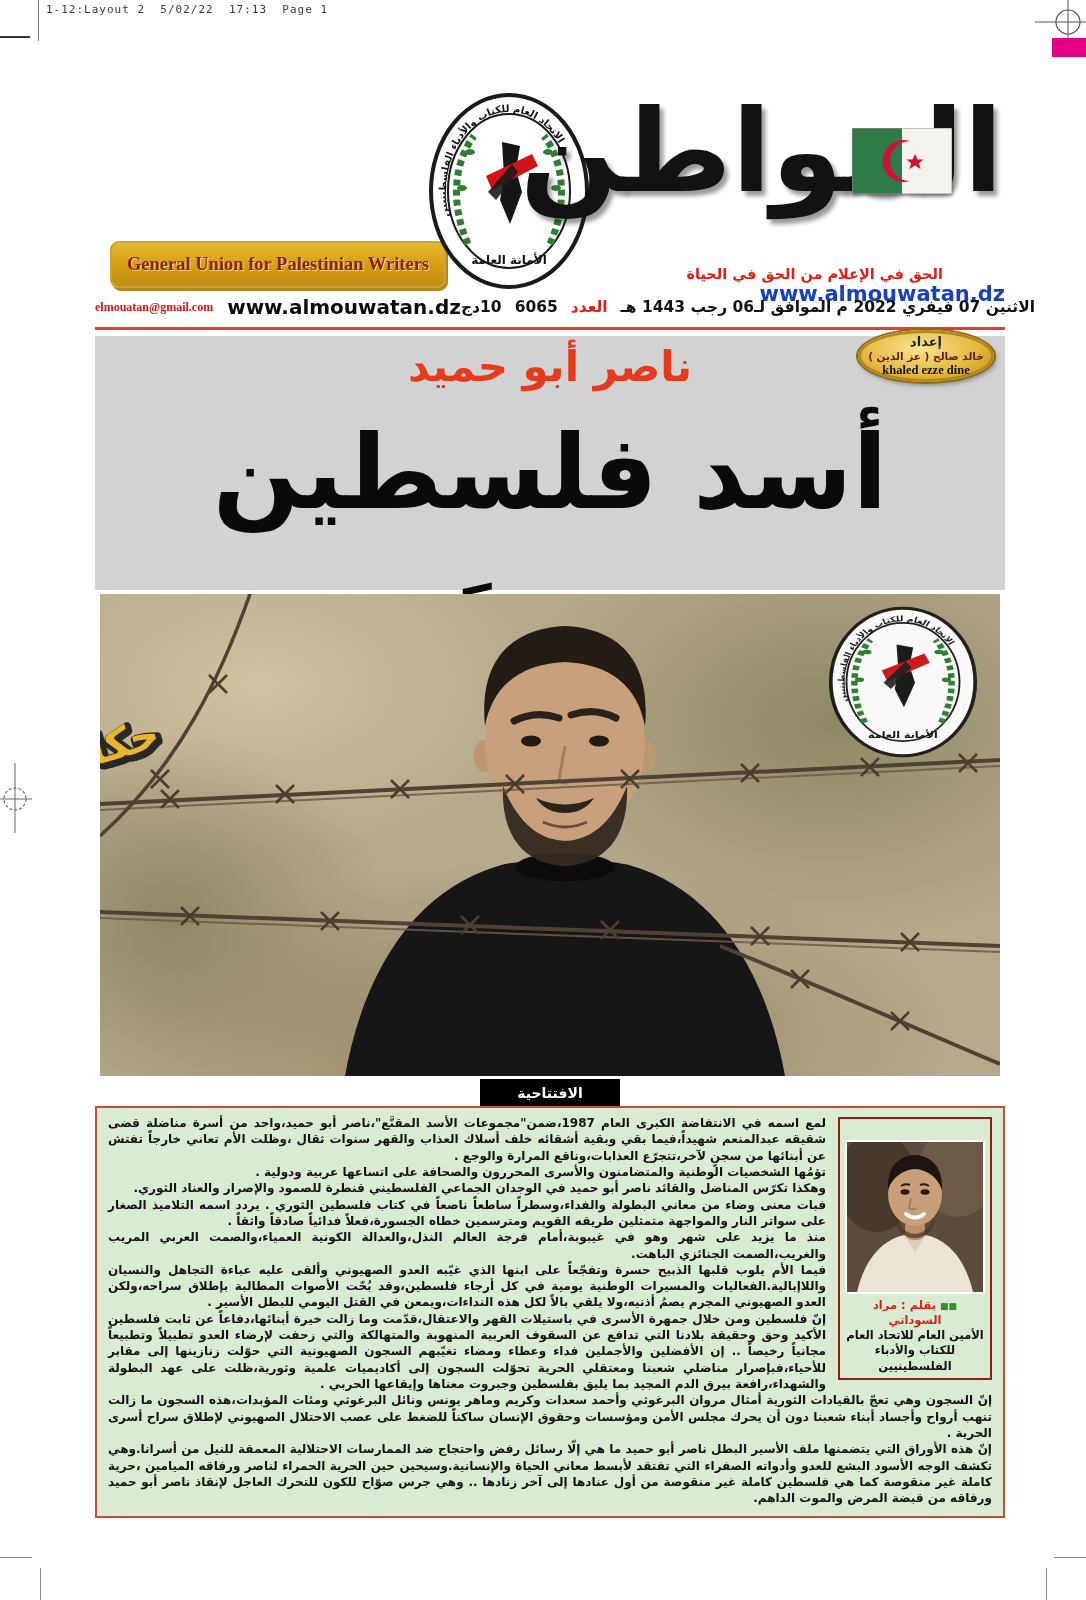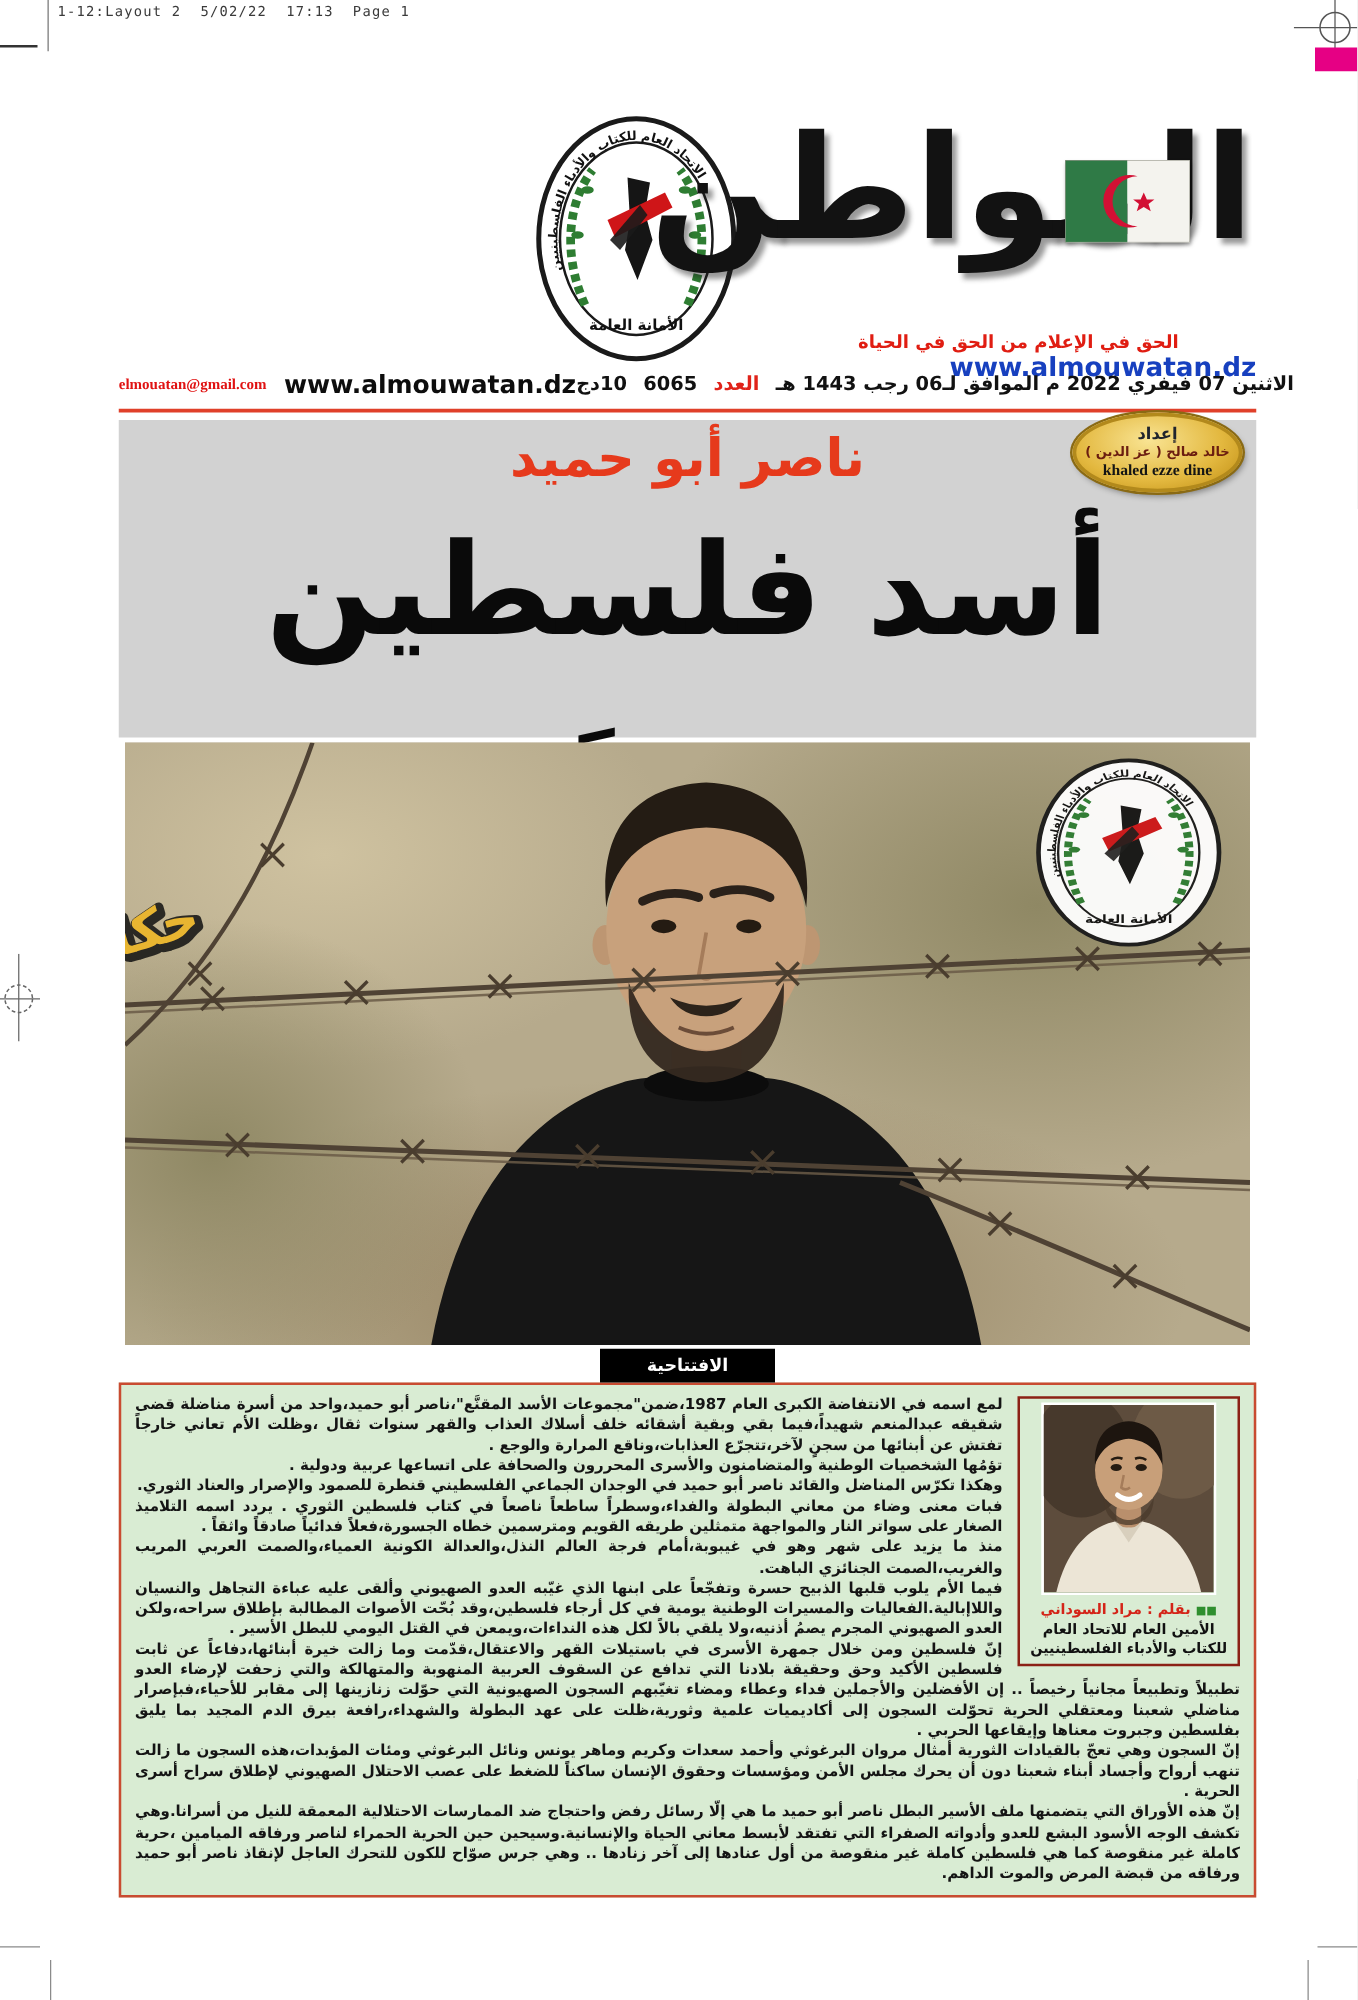--- a/index.html
+++ b/index.html
@@ -45,21 +45,21 @@
   .issue-label{color:#e0231a;}
   .rule{left:95px;top:327px;width:910px;height:3px;background:#e0402a;}
 
   
   .gray-panel{left:95px;top:336px;width:910px;height:254px;background:#d2d2d2;}
   .kicker{position:absolute;top:6px;left:0;width:100%;text-align:center;font-size:42px;font-weight:bold;
           color:#e63a1c;direction:rtl;}
   .main-headline{position:absolute;top:50px;left:0;width:100%;text-align:center;font-size:102px;font-weight:bold;
                  color:#0a0a0a;direction:rtl;line-height:1.7;}
 
-  .badge{left:858px;top:330px;width:136px;height:64px;border-radius:50%;z-index:6;
+  .badge{left:858px;top:330px;width:136px;height:52px;border-radius:50%;z-index:6;
          background:radial-gradient(ellipse at 45% 35%,#f9e493,#e3b83f 55%,#c9991f 82%,#a87a12);
          box-shadow:0 0 0 2px #8a6a14, inset 0 0 0 3px #b2891c, 2px 3px 5px rgba(0,0,0,.4);
          display:flex;flex-direction:column;justify-content:center;align-items:center;line-height:1.25;}
   .badge-l1{font-size:13px;font-weight:bold;color:#20242d;direction:rtl;}
   .badge-l2{font-size:10.5px;font-weight:bold;color:#6b1d10;direction:rtl;}
   .badge-l3{font-family:"Liberation Serif",serif;font-size:12.5px;font-weight:bold;color:#141414;}
 
   
   .photo{left:100px;top:594px;width:900px;height:482px;overflow:hidden;background:#b3a78a;}
   .photo-logo{position:absolute;right:22px;top:12px;width:150px;height:152px;opacity:.95;}
@@ -67,22 +67,22 @@
                  color:#d3261a;direction:rtl;
                  text-shadow:2px 2px 0 #fff,-2px -2px 0 #fff,2px -2px 0 #fff,-2px 2px 0 #fff,4px 5px 5px rgba(0,0,0,.45);}
 
   
   .section-tab{left:480px;top:1079px;width:140px;height:27px;background:#000000;color:#fff;z-index:5;
                display:flex;align-items:center;justify-content:center;font-size:14px;font-weight:bold;direction:rtl;}
   .editorial{left:95px;top:1106px;width:910px;min-height:398px;background:#d9ecd3;border:2px solid #c94b31;
              box-sizing:border-box;padding:7px 11px 9px;direction:rtl;text-align:justify;
              font-size:12px;font-weight:bold;color:#141414;line-height:1.36;}
   .editorial p{margin:0;}
-  .author-box{float:right;width:178px;margin:2px 0 6px 12px;border:2px solid #8b2015;background:#d9ecd3;
-              padding:5px 5px 4px;text-align:center;box-sizing:border-box;}
+  .author-box{float:right;width:154px;margin:2px 0 6px 12px;border:2px solid #8b2015;background:#d9ecd3;
+              padding:23px 5px 4px;text-align:center;box-sizing:border-box;}
   .author-photo{display:block;margin:0 auto;box-shadow:0 0 0 2px #ffffff;}
   .byline{margin-top:6px;font-size:11.5px;color:#d42418;font-weight:bold;direction:rtl;line-height:1.3;}
   .byline .sq{color:#2f8f2f;font-size:9px;letter-spacing:1px;}
   .author-title{font-size:11.5px;color:#111;font-weight:bold;line-height:1.35;direction:rtl;}
   .closing{clear:both;text-align:center;font-size:14px;font-weight:bold;margin-top:8px;direction:rtl;}
 </style>
 </head>
 <body>
 
 <div class="page">
@@ -99,20 +99,23 @@
   <svg class="abs" style="left:0;top:763px;width:34px;height:74px;">
     <line x1="15" y1="0" x2="15" y2="70" stroke="#666" stroke-width="1"></line>
     <line x1="0" y1="36" x2="32" y2="36" stroke="#666" stroke-width="1"></line>
     <circle cx="15" cy="36" r="11" fill="none" stroke="#666" stroke-width="1.2" stroke-dasharray="3 2"></circle>
   </svg>
   <div class="abs crop-bl-h"></div>
   <div class="abs crop-bl-v"></div>
   <div class="abs crop-br-h"></div>
   <div class="abs crop-br-v"></div>
 
+  <div class="abs ribbon">
+    <span>General Union for Palestinian Writers</span>
+  </div>
 
   <svg class="abs logo-main" viewBox="0 0 162 198">
     <defs>
       <symbol id="union-logo" viewBox="0 0 162 198">
         <ellipse cx="81" cy="99" rx="78" ry="96" fill="#ffffff" stroke="#1a1a1a" stroke-width="4"></ellipse>
         <ellipse cx="81" cy="99" rx="61" ry="77" fill="none" stroke="#1a1a1a" stroke-width="2"></ellipse>
         <path id="logoArcTop" d="M 22,128 A 63,80 0 1 1 140,128" fill="none"></path>
         <text font-size="10" font-weight="bold" fill="#111">
           <textPath href="#logoArcTop" startOffset="4">الاتحاد العام للكتاب والأدباء الفلسطينيين</textPath>
         </text>

